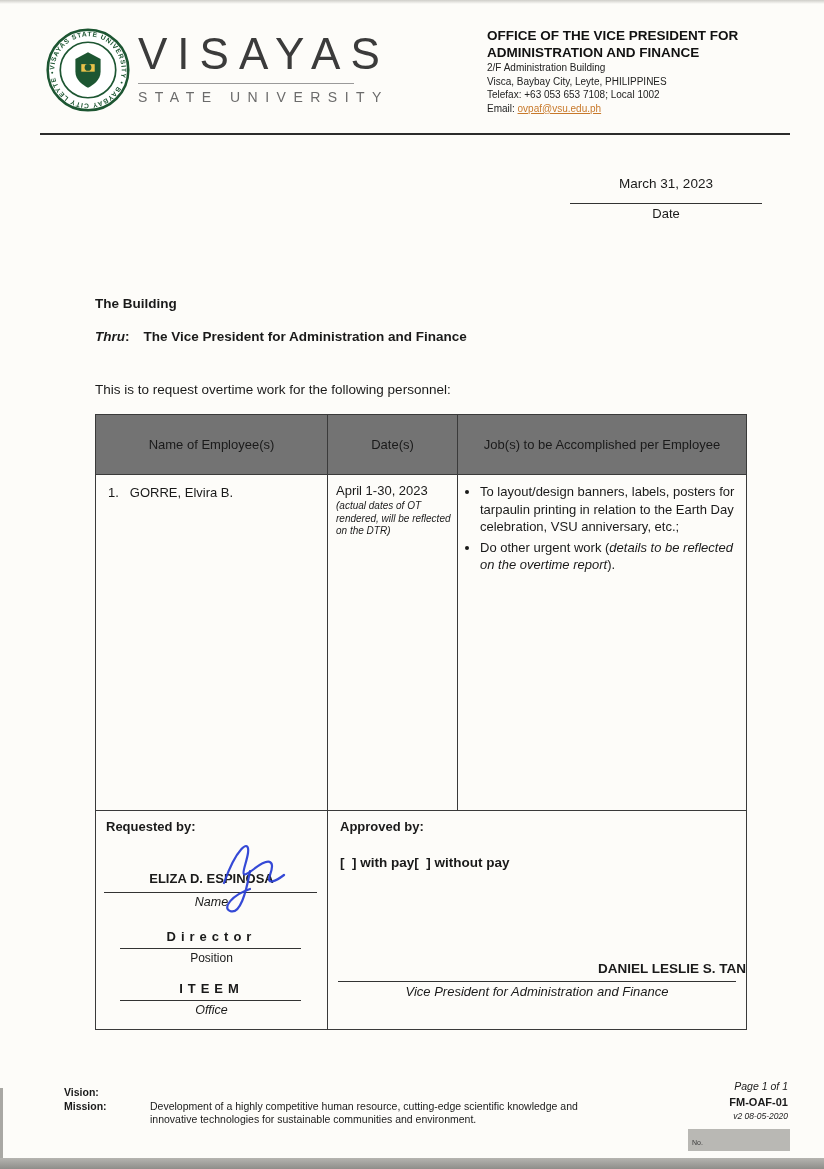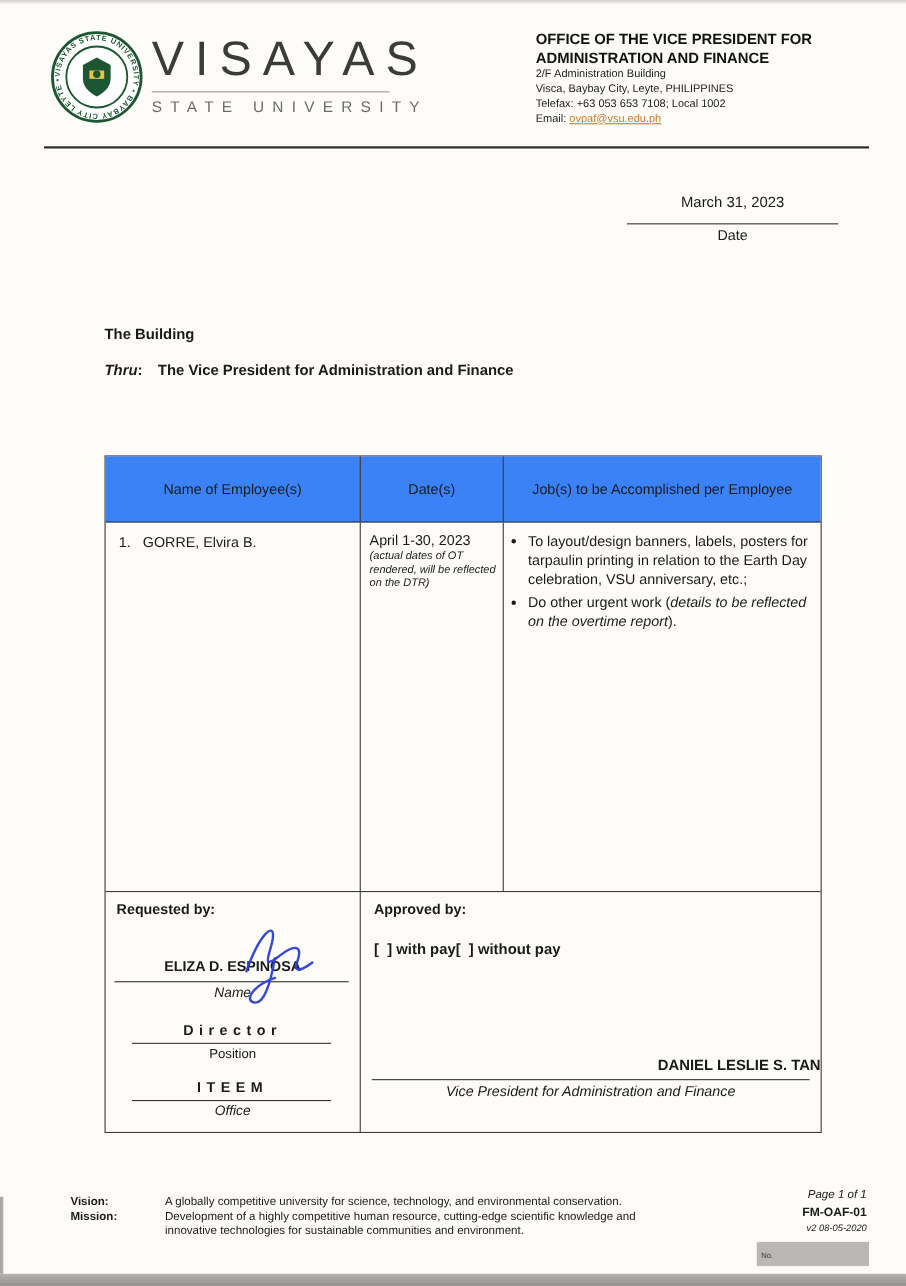--- a/index.html
+++ b/index.html
@@ -39,21 +39,21 @@
 
   .recipient { left:95px; top:296px; font-weight:bold; font-size:13.5px; }
   .thru-line { left:95px; top:329px; font-size:13.5px; font-weight:bold; }
   .thru-label { font-style:italic; }
   .thru-value { margin-left:14px; }
   .intro { left:95px; top:382px; font-size:13.5px; }
 
   
   .ot-table { left:95px; top:414px; width:652px; border:1.4px solid #3a3a3a; box-sizing:border-box; }
   .t-row { display:flex; box-sizing:border-box; }
-  .t-head { height:60px; background:#3b82f6; border-bottom:1.4px solid #3a3a3a; }
+  .t-head { height:60px; background:#737373; border-bottom:1.4px solid #3a3a3a; }
   .t-body { height:336px; border-bottom:1.4px solid #3a3a3a; }
   .t-sign { height:218px; }
   .c1 { width:232px; box-sizing:border-box; border-right:1.4px solid #3a3a3a; }
   .c2 { width:130px; box-sizing:border-box; border-right:1.4px solid #3a3a3a; }
   .c3 { flex:1; box-sizing:border-box; }
   .th { display:flex; align-items:center; justify-content:center; text-align:center; font-size:13px; padding:0 24px; }
   .td1 { padding:10px 8px 0 12px; font-size:13px; }
   .emp-name { margin-left:11px; }
   .td2 { padding:8px 5px 0 8px; }
   .dates { font-size:13px; }
@@ -141,20 +141,21 @@
   <div class="abs date-block">
     <div class="date-value">March 31, 2023</div>
     <div class="date-label">Date</div>
   </div>
 
 
   <div class="abs recipient">The Building</div>
   <div class="abs thru-line">
     <span class="thru-label">Thru</span><span>:</span><span class="thru-value">The Vice President for Administration and Finance</span>
   </div>
+  <div class="abs intro">This is to request overtime work for the following personnel:</div>
 
   <div class="abs ot-table">
 
     <div class="t-row t-head">
       <div class="c1 th">Name of Employee(s)</div>
       <div class="c2 th">Date(s)</div>
       <div class="c3 th">Job(s) to be Accomplished per Employee</div>
     </div>
 
     <div class="t-row t-body">
@@ -196,21 +197,20 @@
           <span>[&nbsp;&nbsp;] with pay</span><span class="pay-without">[&nbsp;&nbsp;] without pay</span>
         </div>
         <div class="line-center ap-name">DANIEL LESLIE S. TAN</div>
         <div class="u4"></div>
         <div class="line-center ap-title">Vice President for Administration and Finance</div>
       </div>
     </div>
   </div>
 
   <div class="abs f-label vision-label">Vision:</div>
-  <div class="abs vision-text">A globally competitive university for science, technology, and environmental conservation.</div>
   <div class="abs f-label mission-label">Mission:</div>
   <div class="abs mission-text">Development of a highly competitive human resource, cutting-edge scientific knowledge and innovative technologies for sustainable communities and environment.</div>
 
   <div class="abs page-num">Page 1 of 1</div>
   <div class="abs form-code">FM-OAF-01</div>
   <div class="abs form-ver">v2 08-05-2020</div>
   <div class="abs no-box">
     <span>No.</span>
   </div>
 

